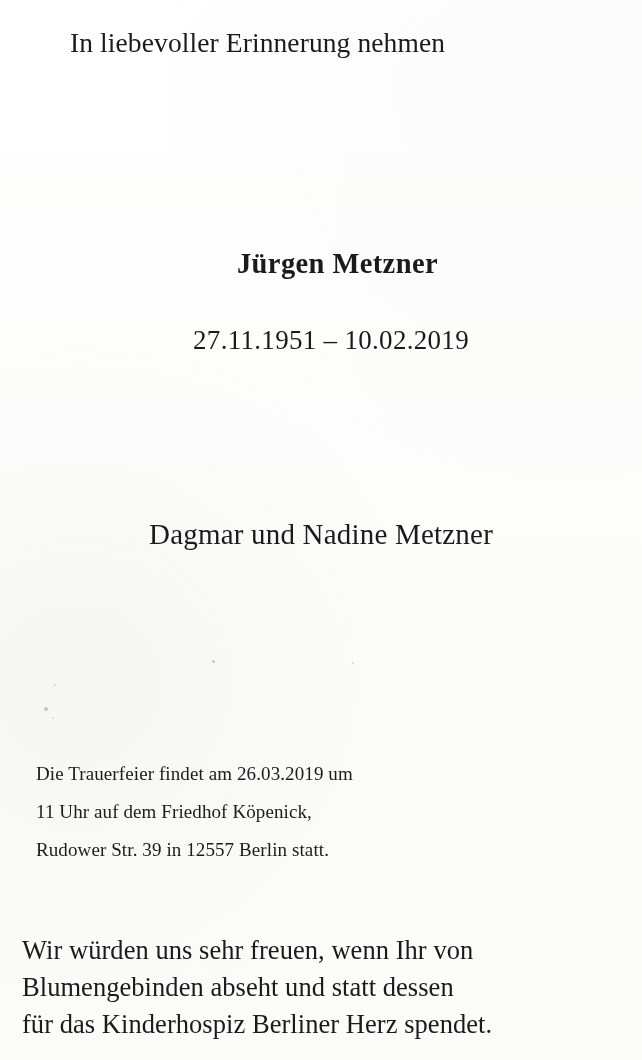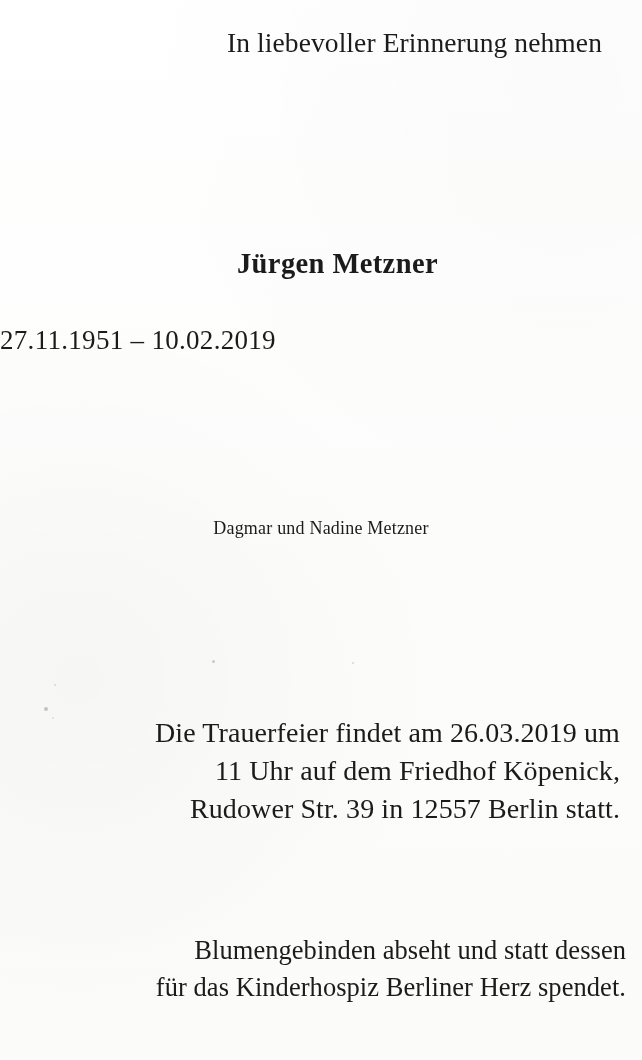--- a/index.html
+++ b/index.html
@@ -31,21 +31,20 @@
       radial-gradient(circle at 12% 64%, rgba(0,0,0,0.022) 0%, rgba(0,0,0,0) 42%),
       radial-gradient(circle at 88% 8%, rgba(0,0,0,0.015) 0%, rgba(0,0,0,0) 40%),
       linear-gradient(180deg, #ffffff 0%, #fcfcfb 55%, #fbfbfa 100%);
     pointer-events: none;
   }
 
   .block {
     position: absolute;
     left: 0;
     right: 0;
-    text-align: right;
   }
 
   .line {
     display: block;
     white-space: pre;
   }
 
   
   #intro-block {
     top: 22px;
@@ -62,39 +61,40 @@
     text-align: center;
     font-size: 28.5px;
     font-weight: 700;
     letter-spacing: 0.4px;
     padding-left: 33px;
   }
 
   
   #dates-block {
     top: 325px;
-    text-align: left;
+    text-align: center;
     font-size: 27px;
     letter-spacing: 0.3px;
+    margin-left: 20px;
   }
 
   
   #family-block {
     top: 518px;
     text-align: center;
-    font-size: 18px;
+    font-size: 29px;
     letter-spacing: 0.2px;
   }
 
   
   #ceremony-block {
-    top: 714px;
-    padding-left: 28px;
+    top: 755px;
+    padding-left: 36px;
     padding-right: 22px;
-    font-size: 28px;
+    font-size: 19px;
     line-height: 38px;
     letter-spacing: 0.1px;
   }
 
   
   #donation-block {
     top: 932px;
     padding-left: 22px;
     padding-right: 16px;
     font-size: 26.5px;
@@ -144,16 +144,17 @@
     <span class="line">Dagmar und Nadine Metzner</span>
   </div>
 
   <div class="block" id="ceremony-block">
     <span class="line">Die Trauerfeier findet am 26.03.2019 um</span>
     <span class="line">11 Uhr auf dem Friedhof Köpenick,</span>
     <span class="line">Rudower Str. 39 in 12557 Berlin statt.</span>
   </div>
 
   <div class="block" id="donation-block">
+    <span class="line">Wir würden uns sehr freuen, wenn Ihr von</span>
     <span class="line">Blumengebinden abseht und statt dessen</span>
     <span class="line">für das Kinderhospiz Berliner Herz spendet.</span>
   </div>
 </div>
 
 </body></html>

